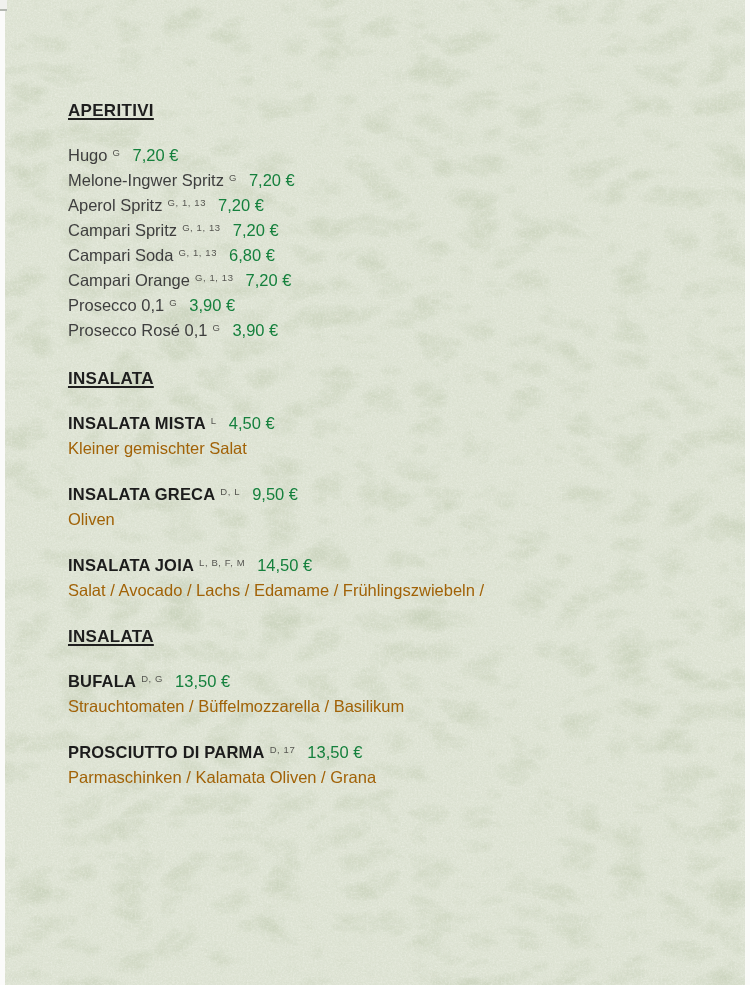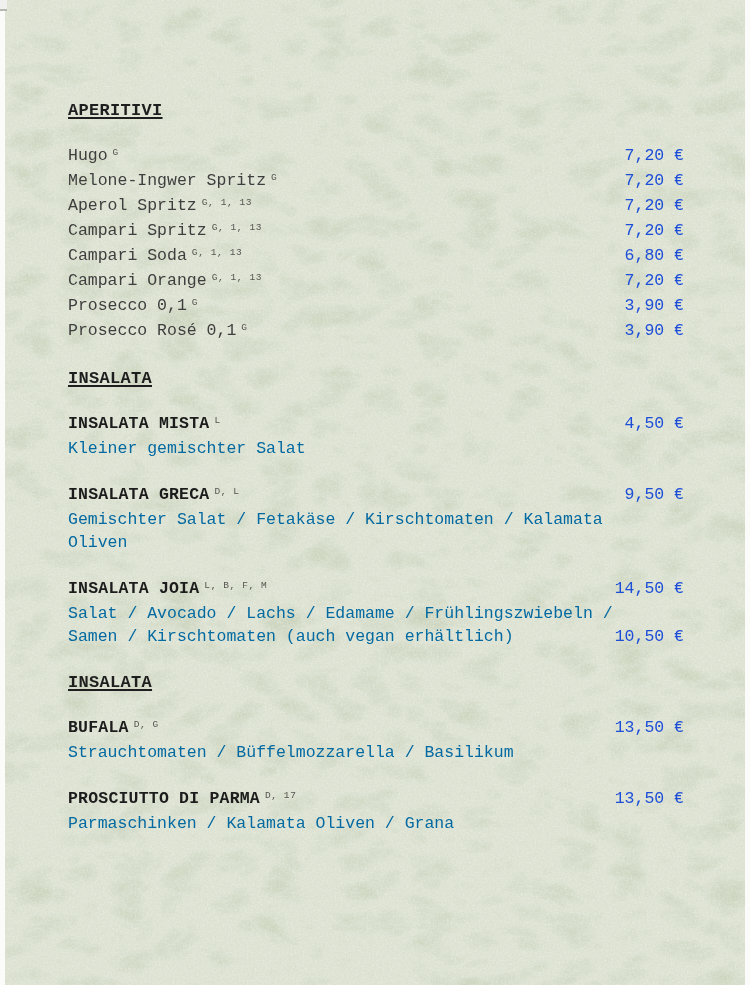--- a/index.html
+++ b/index.html
@@ -8,21 +8,20 @@
     width: 750px;
     height: 985px;
     background: #fbfbfa;
     font-family: "Liberation Sans", sans-serif;
     overflow: hidden;
   }
   .viewport {
     position: relative;
     width: 750px;
     height: 792px;
-    font-family: Liberation Mono, monospace;
   }
   
   .page {
     position: absolute;
     left: 5px;
     top: 0;
     width: 740px;
     height: 985px;
     background: #e0e5d6;
     overflow: hidden;
@@ -61,43 +60,43 @@
     text-decoration: underline;
     text-decoration-thickness: 1.5px;
     text-underline-offset: 2px;
   }
   .menu-section { margin: 0; }
   .menu-item { margin: 0 0 23px 0; }
   .menu-section.simple { margin-bottom: 23px; }
   .menu-section.simple .menu-item { margin-bottom: 0; }
   .item-row {
     display: flex;
-    justify-content: space-between;
+    justify-content: flex-start;
     align-items: baseline;
     line-height: 23px;
     font-size: 16.5px;
     white-space: nowrap;
   }
   .item-name { color: #3e3e3e; }
   .item-name.bold {
     font-weight: bold;
     color: #1c1c1c;
     letter-spacing: 0.2px;
   }
   .allergens {
     font-size: 9.5px;
     font-weight: normal;
     color: #555550;
     letter-spacing: 0.6px;
     margin-left: 5px;
     position: relative;
     top: -5.5px;
   }
-  .desc { color: #0369a1; }
-  .price { color: #1d4ed8; margin-left: 12px; }
+  .desc { color: #a16207; }
+  .price { color: #15803d; margin-left: 12px; }
 </style>
 </head>
 <body>
 
 <div class="viewport">
 
   <div class="page">
 
     <svg class="texture" width="740" height="985" preserveAspectRatio="none" aria-hidden="true">
       <defs>
@@ -190,38 +189,31 @@
     </div>
   <div class="item-row">
               <span class="desc">Kleiner gemischter Salat</span>
             </div>
           </div>
           <div class="menu-item">
     <div class="item-row">
       <span class="item-name bold">INSALATA GRECA<span class="allergens">D, L</span></span>
       <span class="price">9,50 €</span>
     </div>
-  <div class="item-row">
-              <span class="desc">Gemischter Salat / Fetakäse / Kirschtomaten / Kalamata</span>
-            </div>
             <div class="item-row">
               <span class="desc">Oliven</span>
             </div>
           </div>
           <div class="menu-item">
     <div class="item-row">
       <span class="item-name bold">INSALATA JOIA<span class="allergens">L, B, F, M</span></span>
       <span class="price">14,50 €</span>
     </div>
   <div class="item-row">
               <span class="desc">Salat / Avocado / Lachs / Edamame / Frühlingszwiebeln /</span>
-            </div>
-            <div class="item-row">
-              <span class="desc">Samen / Kirschtomaten (auch vegan erhältlich)</span>
-              <span class="price">10,50 €</span>
             </div>
           </div>
         </section>
         <section class="menu-section">
     <h2 class="section-heading">INSALATA</h2>
   <div class="menu-item">
     <div class="item-row">
       <span class="item-name bold">BUFALA<span class="allergens">D, G</span></span>
       <span class="price">13,50 €</span>
     </div>

